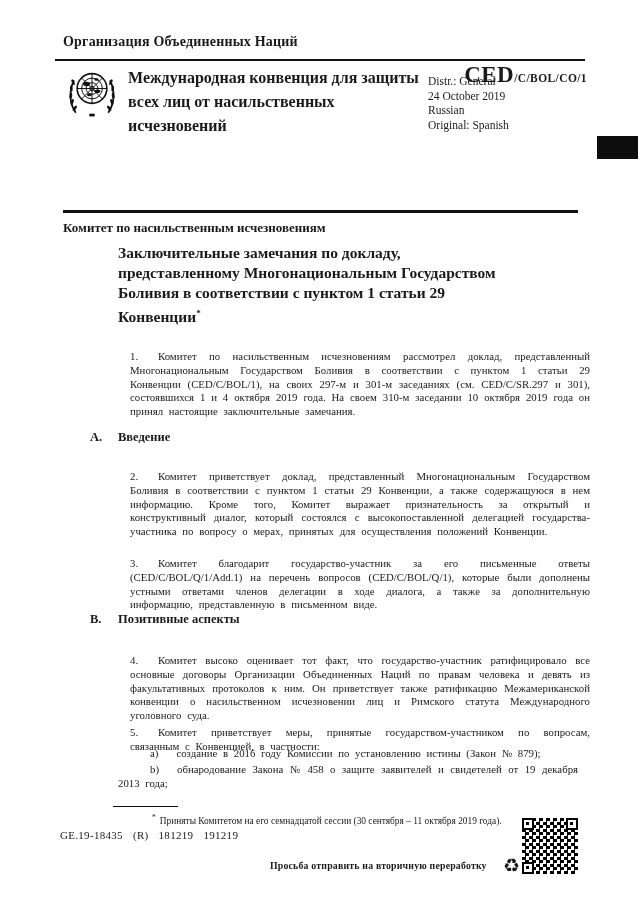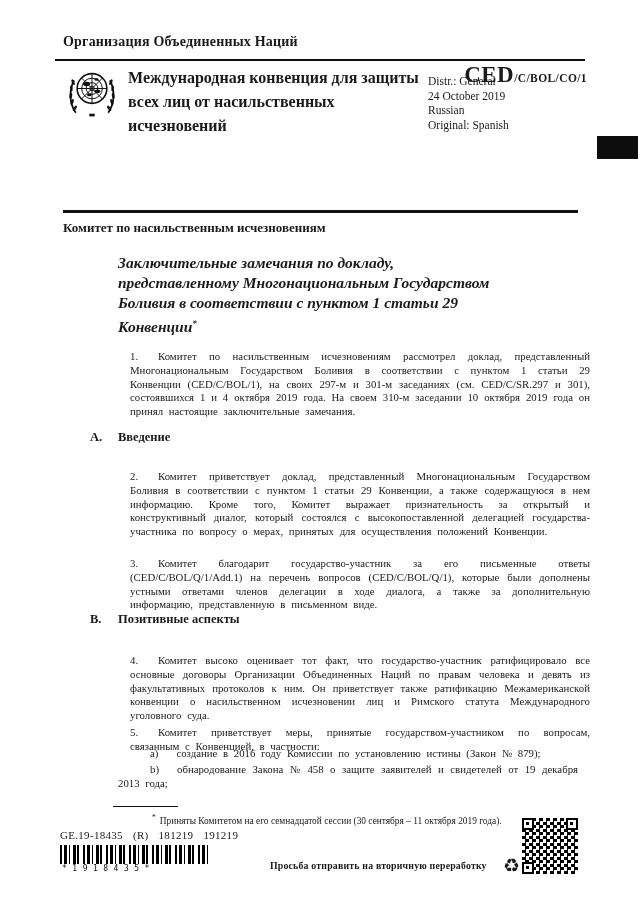--- a/index.html
+++ b/index.html
@@ -23,21 +23,21 @@
   .emblem { position:absolute; top:65px; left:65px; width:54px; height:56px; }
   .conv-title { position:absolute; top:66px; left:128px; width:305px; font-weight:bold; font-size:16px; line-height:24px; }
   .distr-block { position:absolute; top:74px; left:428px; font-size:11.5px; line-height:14.5px; }
 
   .stamp-box { position:absolute; top:136px; left:597px; width:41px; height:23px; background:#0d0d0d; }
 
   
   .thick-rule { position:absolute; top:210px; left:63px; width:515px; height:2.5px; background:#111; }
   .committee { position:absolute; top:220px; left:63px; font-weight:bold; font-size:13px; }
 
-  .main-title { position:absolute; top:253px; left:118px; width:392px; font-weight:bold; font-size:15.5px; line-height:20px;font-style:italic; }
+  .main-title { position:absolute; top:243px; left:118px; width:392px; font-weight:bold; font-size:15.5px; line-height:20px; }
   .main-title sup { font-size:9px; }
 
   
   .para { position:absolute; left:118px; width:460px; font-size:10.8px; line-height:13.8px; text-align:justify; word-spacing:3px; margin:12px; }
   .pnum { display:inline-block; min-width:28px; }
   .p1 { top:338px; }
   .p2 { top:458px; }
   .p3 { top:545px; }
   .p4 { top:642px; }
   .p5 { top:714px; }
@@ -165,24 +165,20 @@
 
   <div class="list-item li-a"><span class="li-label">a)</span><span>создание в 2016 году Комиссии по установлению истины (Закон № 879);</span></div>
 
   <div class="list-item li-b"><span class="li-label">b)</span><span>обнародование Закона № 458 о защите заявителей и свидетелей от 19 декабря 2013 года;</span></div>
 
   <div class="fn-rule"></div>
   <div class="footnote"><sup>*</sup><span>Приняты Комитетом на его семнадцатой сессии (30 сентября – 11 октября 2019 года).</span></div>
 
   <div class="ge-number">GE.19-18435 (R) 181219 191219</div>
 
-  <div class="barcode">
-    <div class="bars"></div>
-    <div class="barcode-text">*1918435*</div>
-  </div>
 
   <div class="recycle-line">
     <span class="recycle-text">Просьба отправить на вторичную переработку</span>
     <span class="recycle-icon">♻</span>
   </div>
 
   <div class="qr">
     <span class="finder f-tl">
         <i></i>
       </span>

